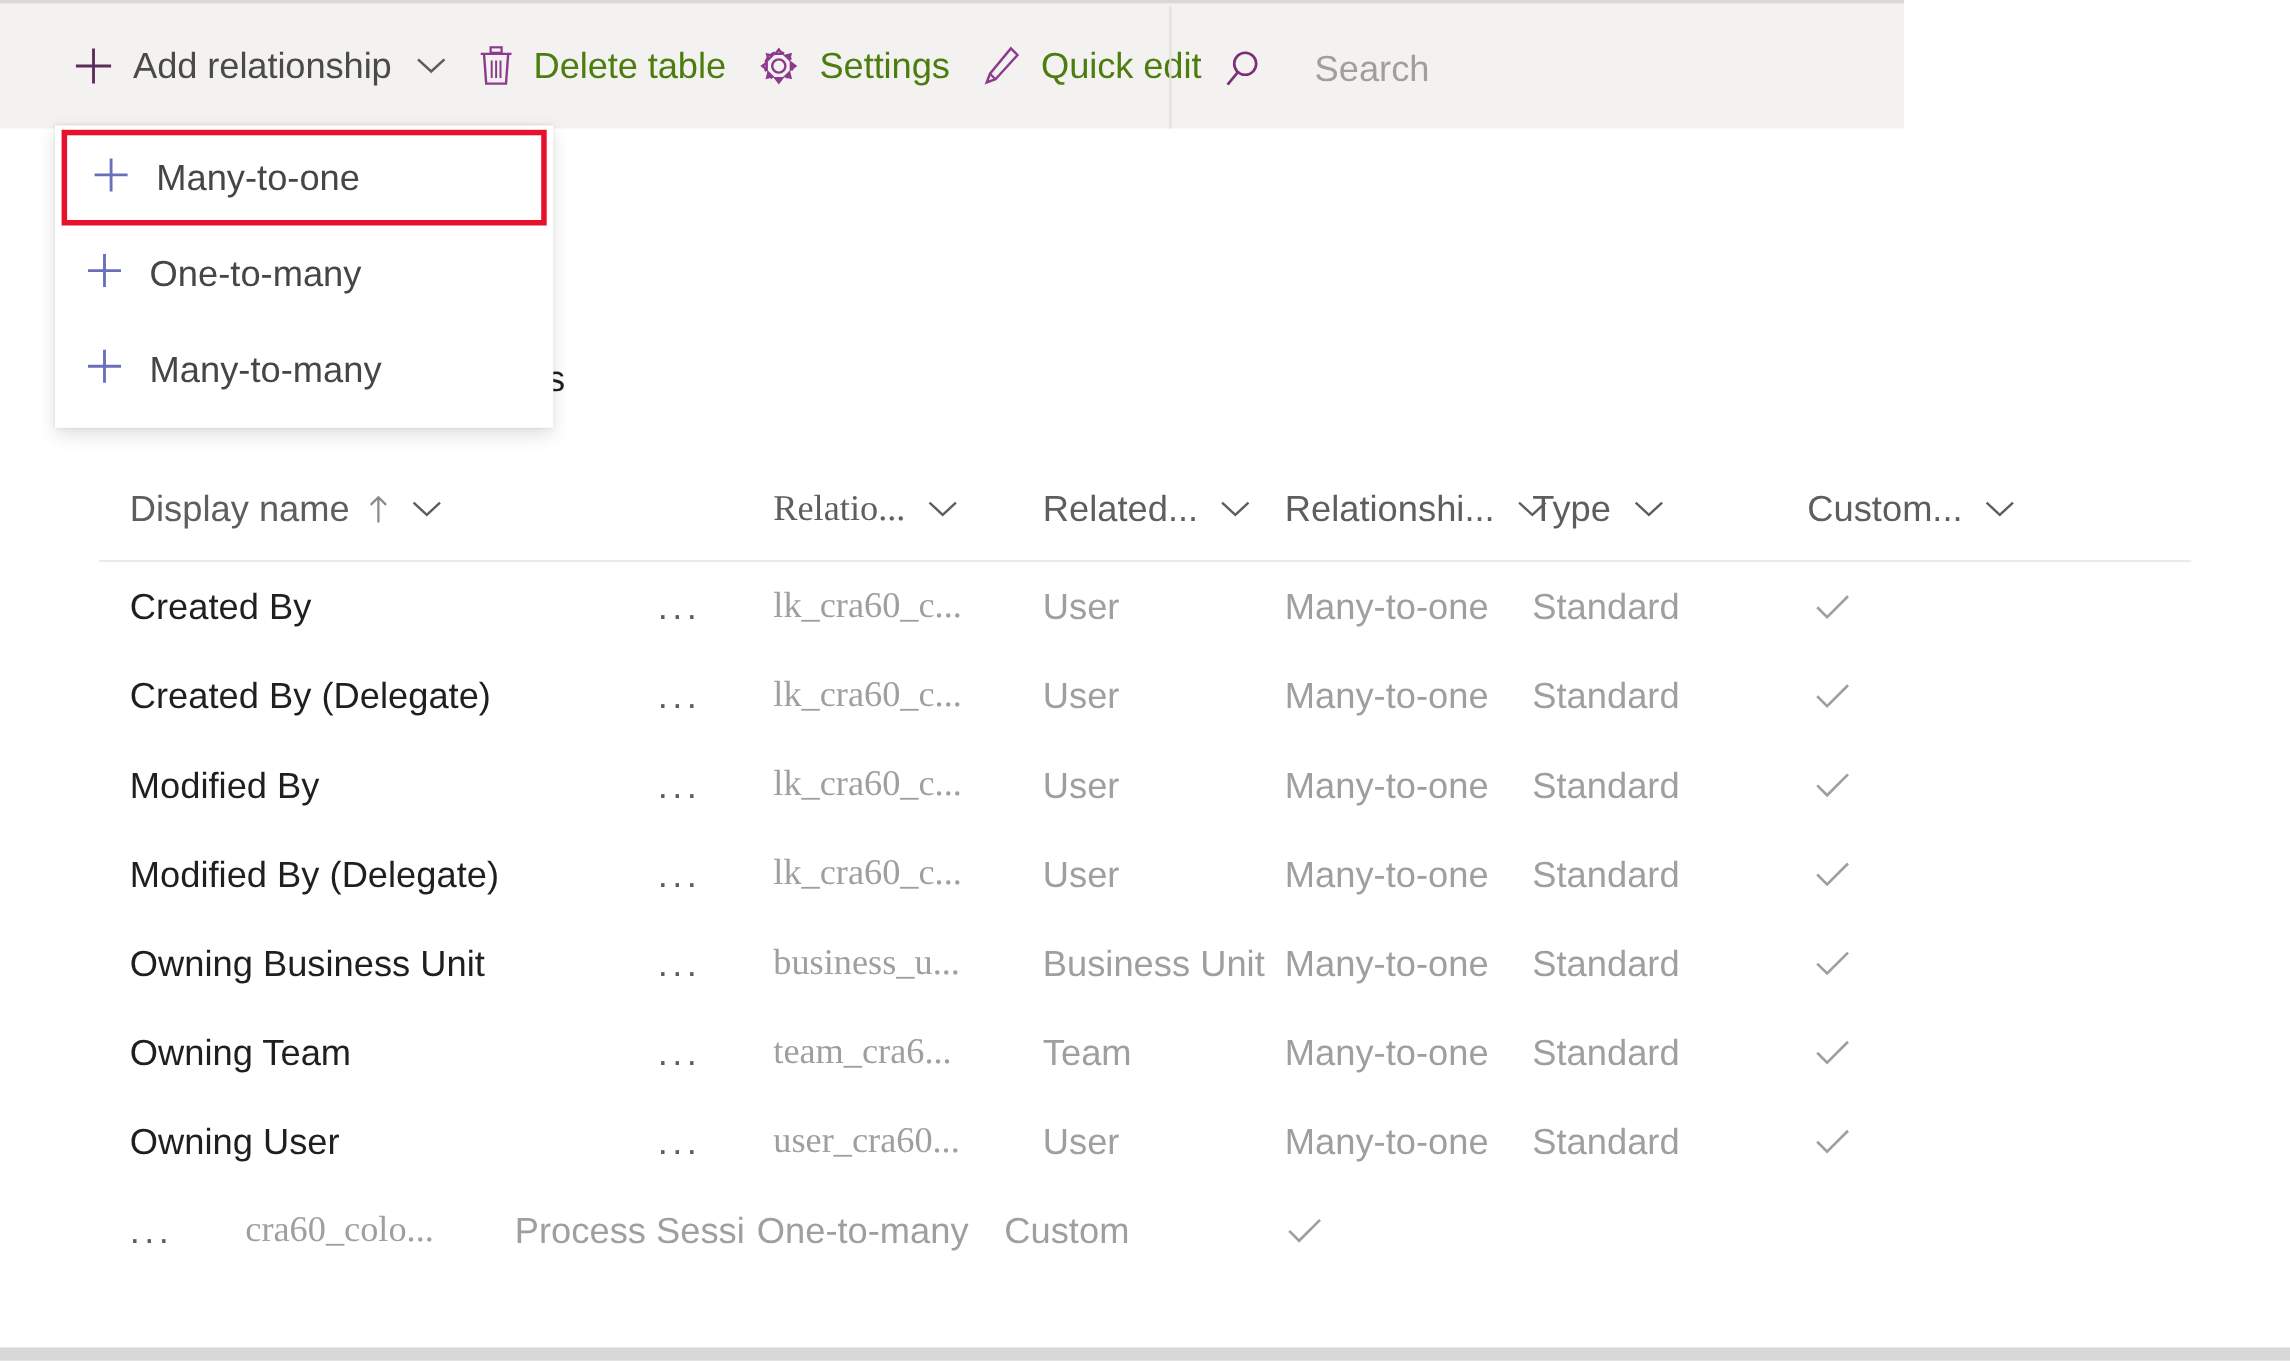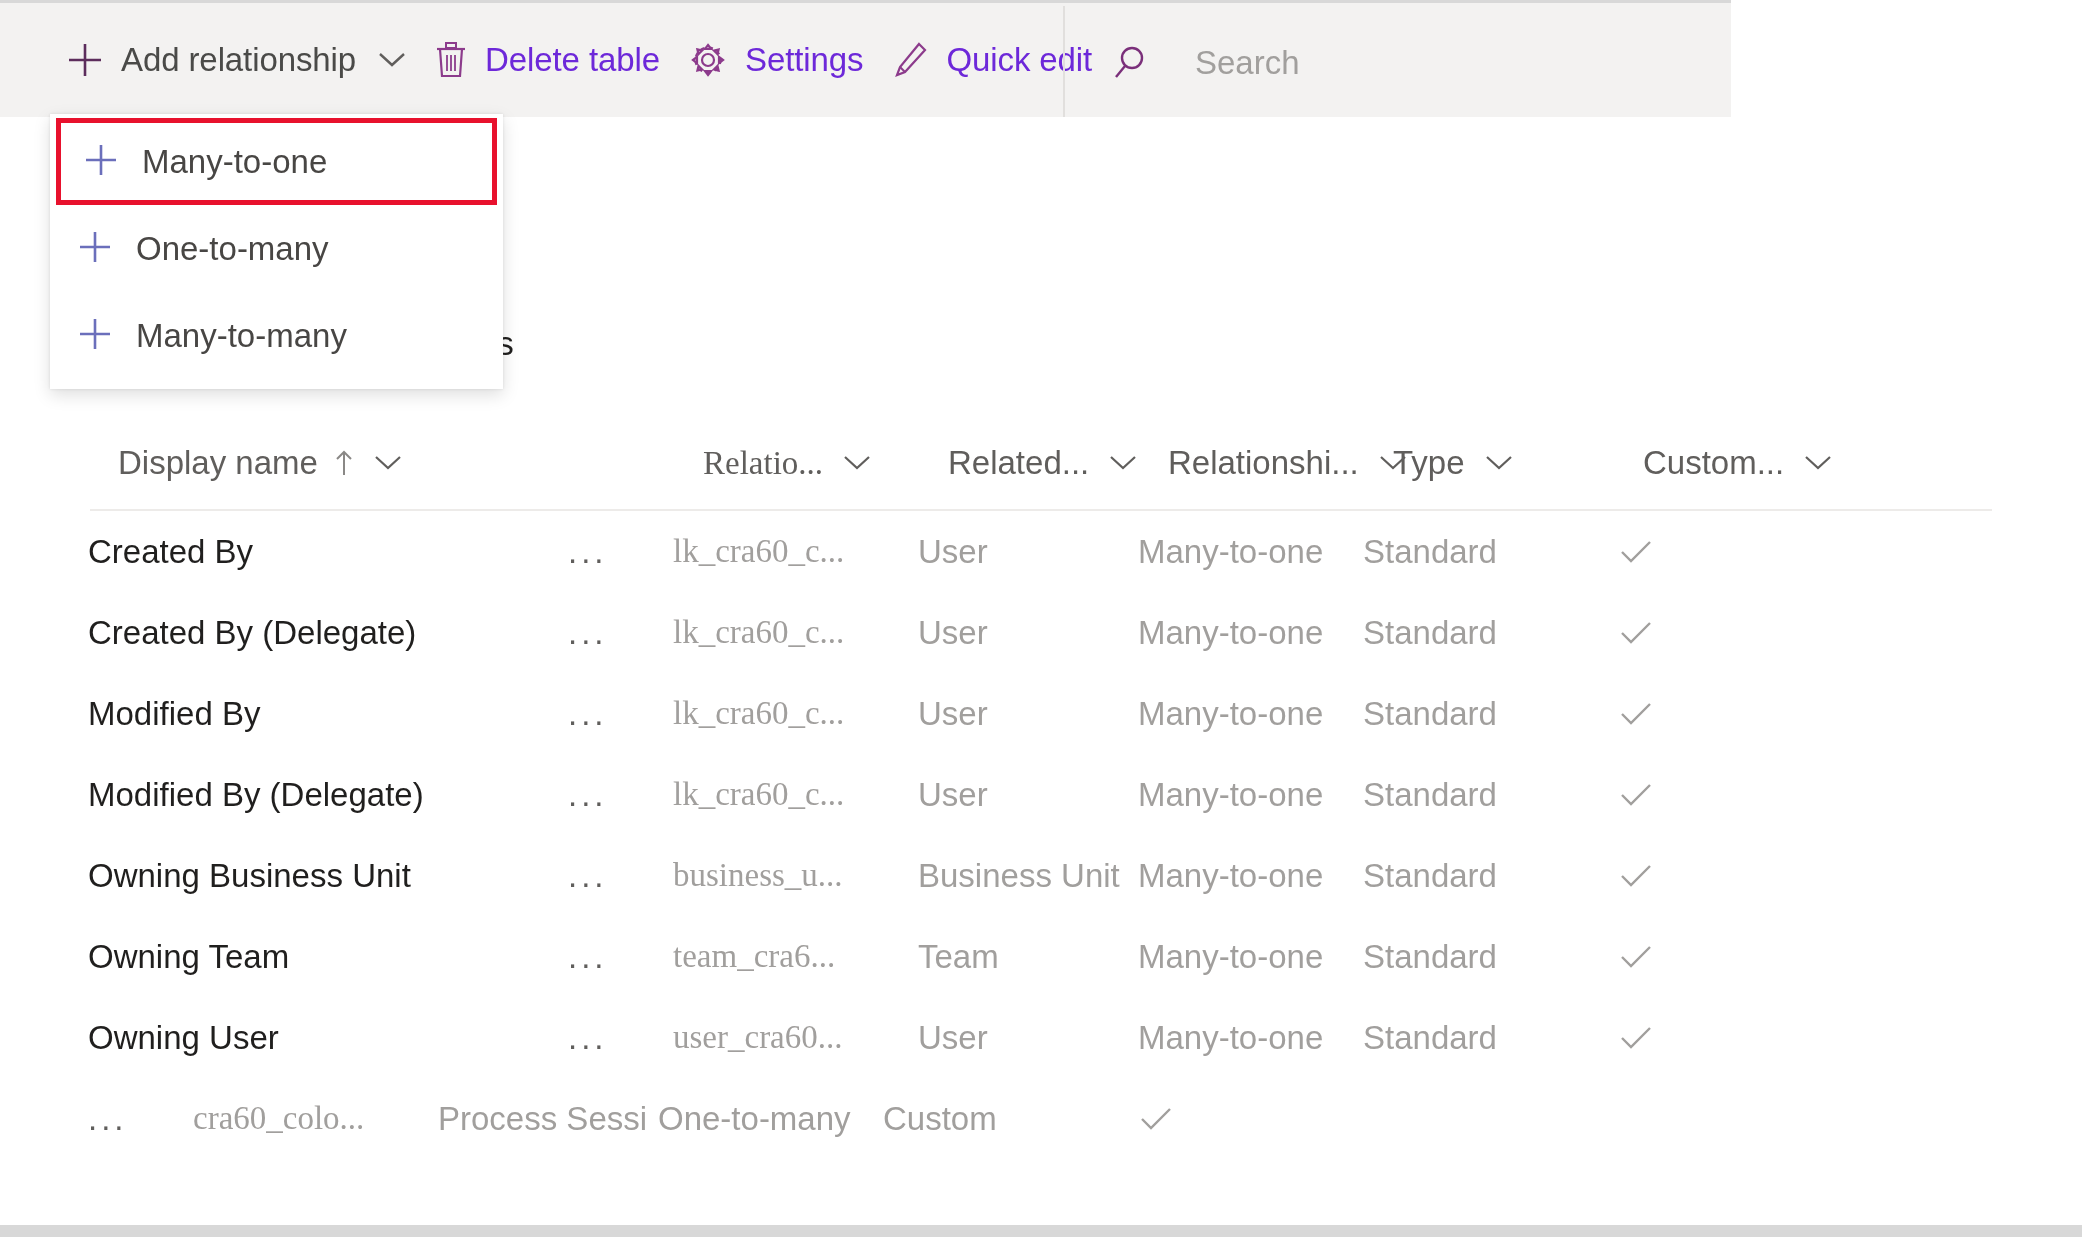--- a/index.html
+++ b/index.html
@@ -36,21 +36,21 @@
   .tb-item {
     display: flex;
     align-items: center;
     height: 72px;
     padding: 0 14px;
     cursor: pointer;
     white-space: nowrap;
   }
   .tb-label {
     font-size: 33px;
-    color: #6d28d9;
+    color: #4d7c0f;
     font-weight: 400;
     margin-left: 17px;
     letter-spacing: -0.1px;
   }
   .tb-label.muted { color: #4a4a48; }
   .tb-chev {
     margin-left: 22px;
     display: inline-flex;
     align-items: center;
   }
@@ -226,21 +226,21 @@
   .gh-chev {
     margin-left: 20px;
     display: inline-flex;
     align-items: center;
   }
 
   .grid-row {
     display: flex;
     align-items: center;
     height: 81px;
-    padding-left: 88px;
+    padding-left: 118px;
     box-sizing: border-box;
   }
   .cell-display {
     font-size: 33px;
     color: #201f1e;
     white-space: nowrap;
     overflow: hidden;
   }
   .cell-muted {
     font-size: 33px;

